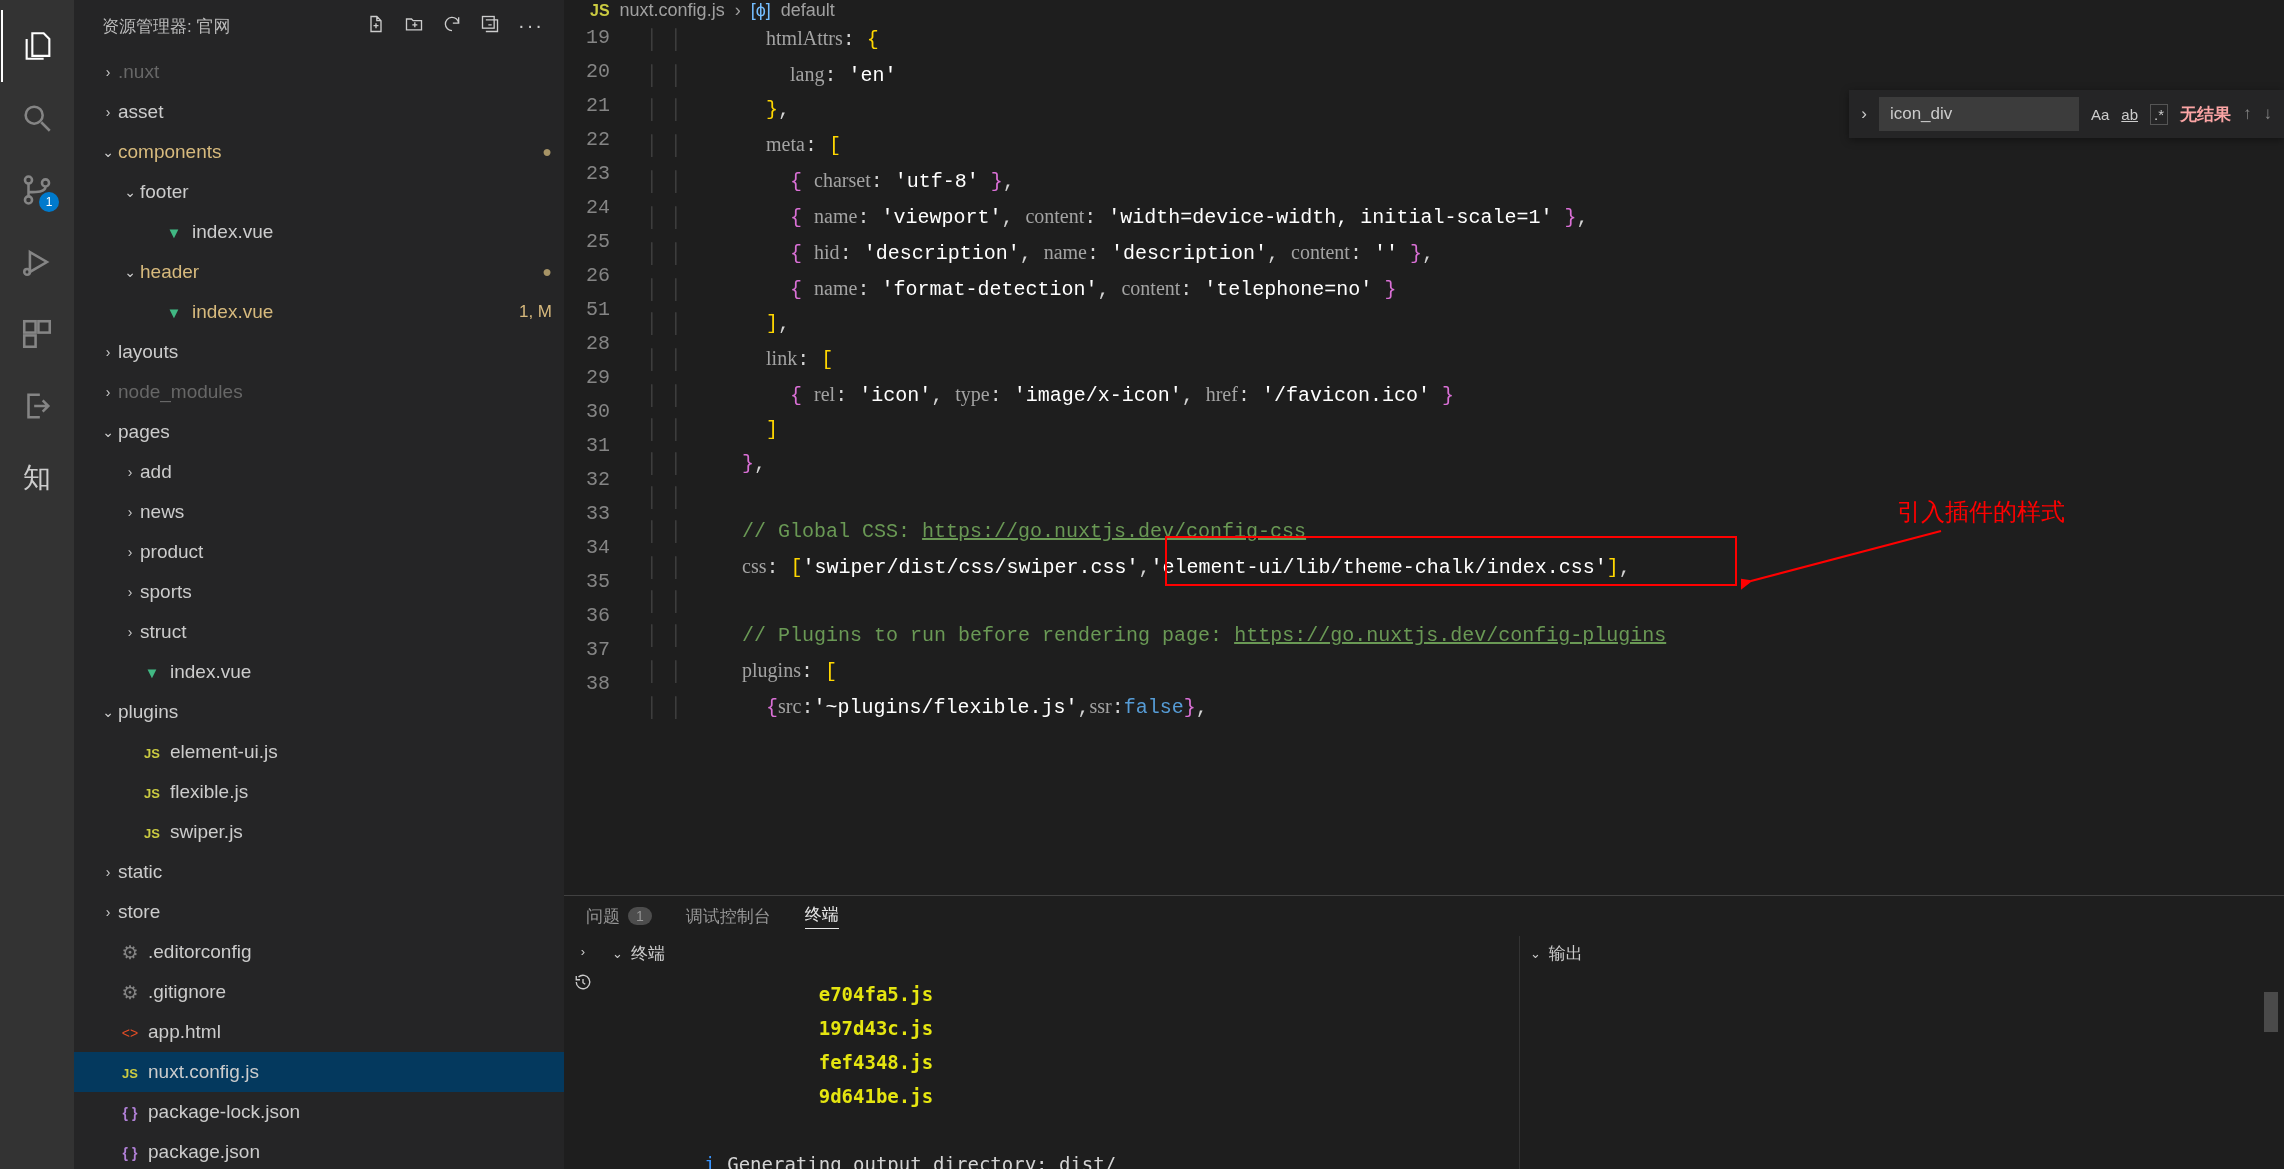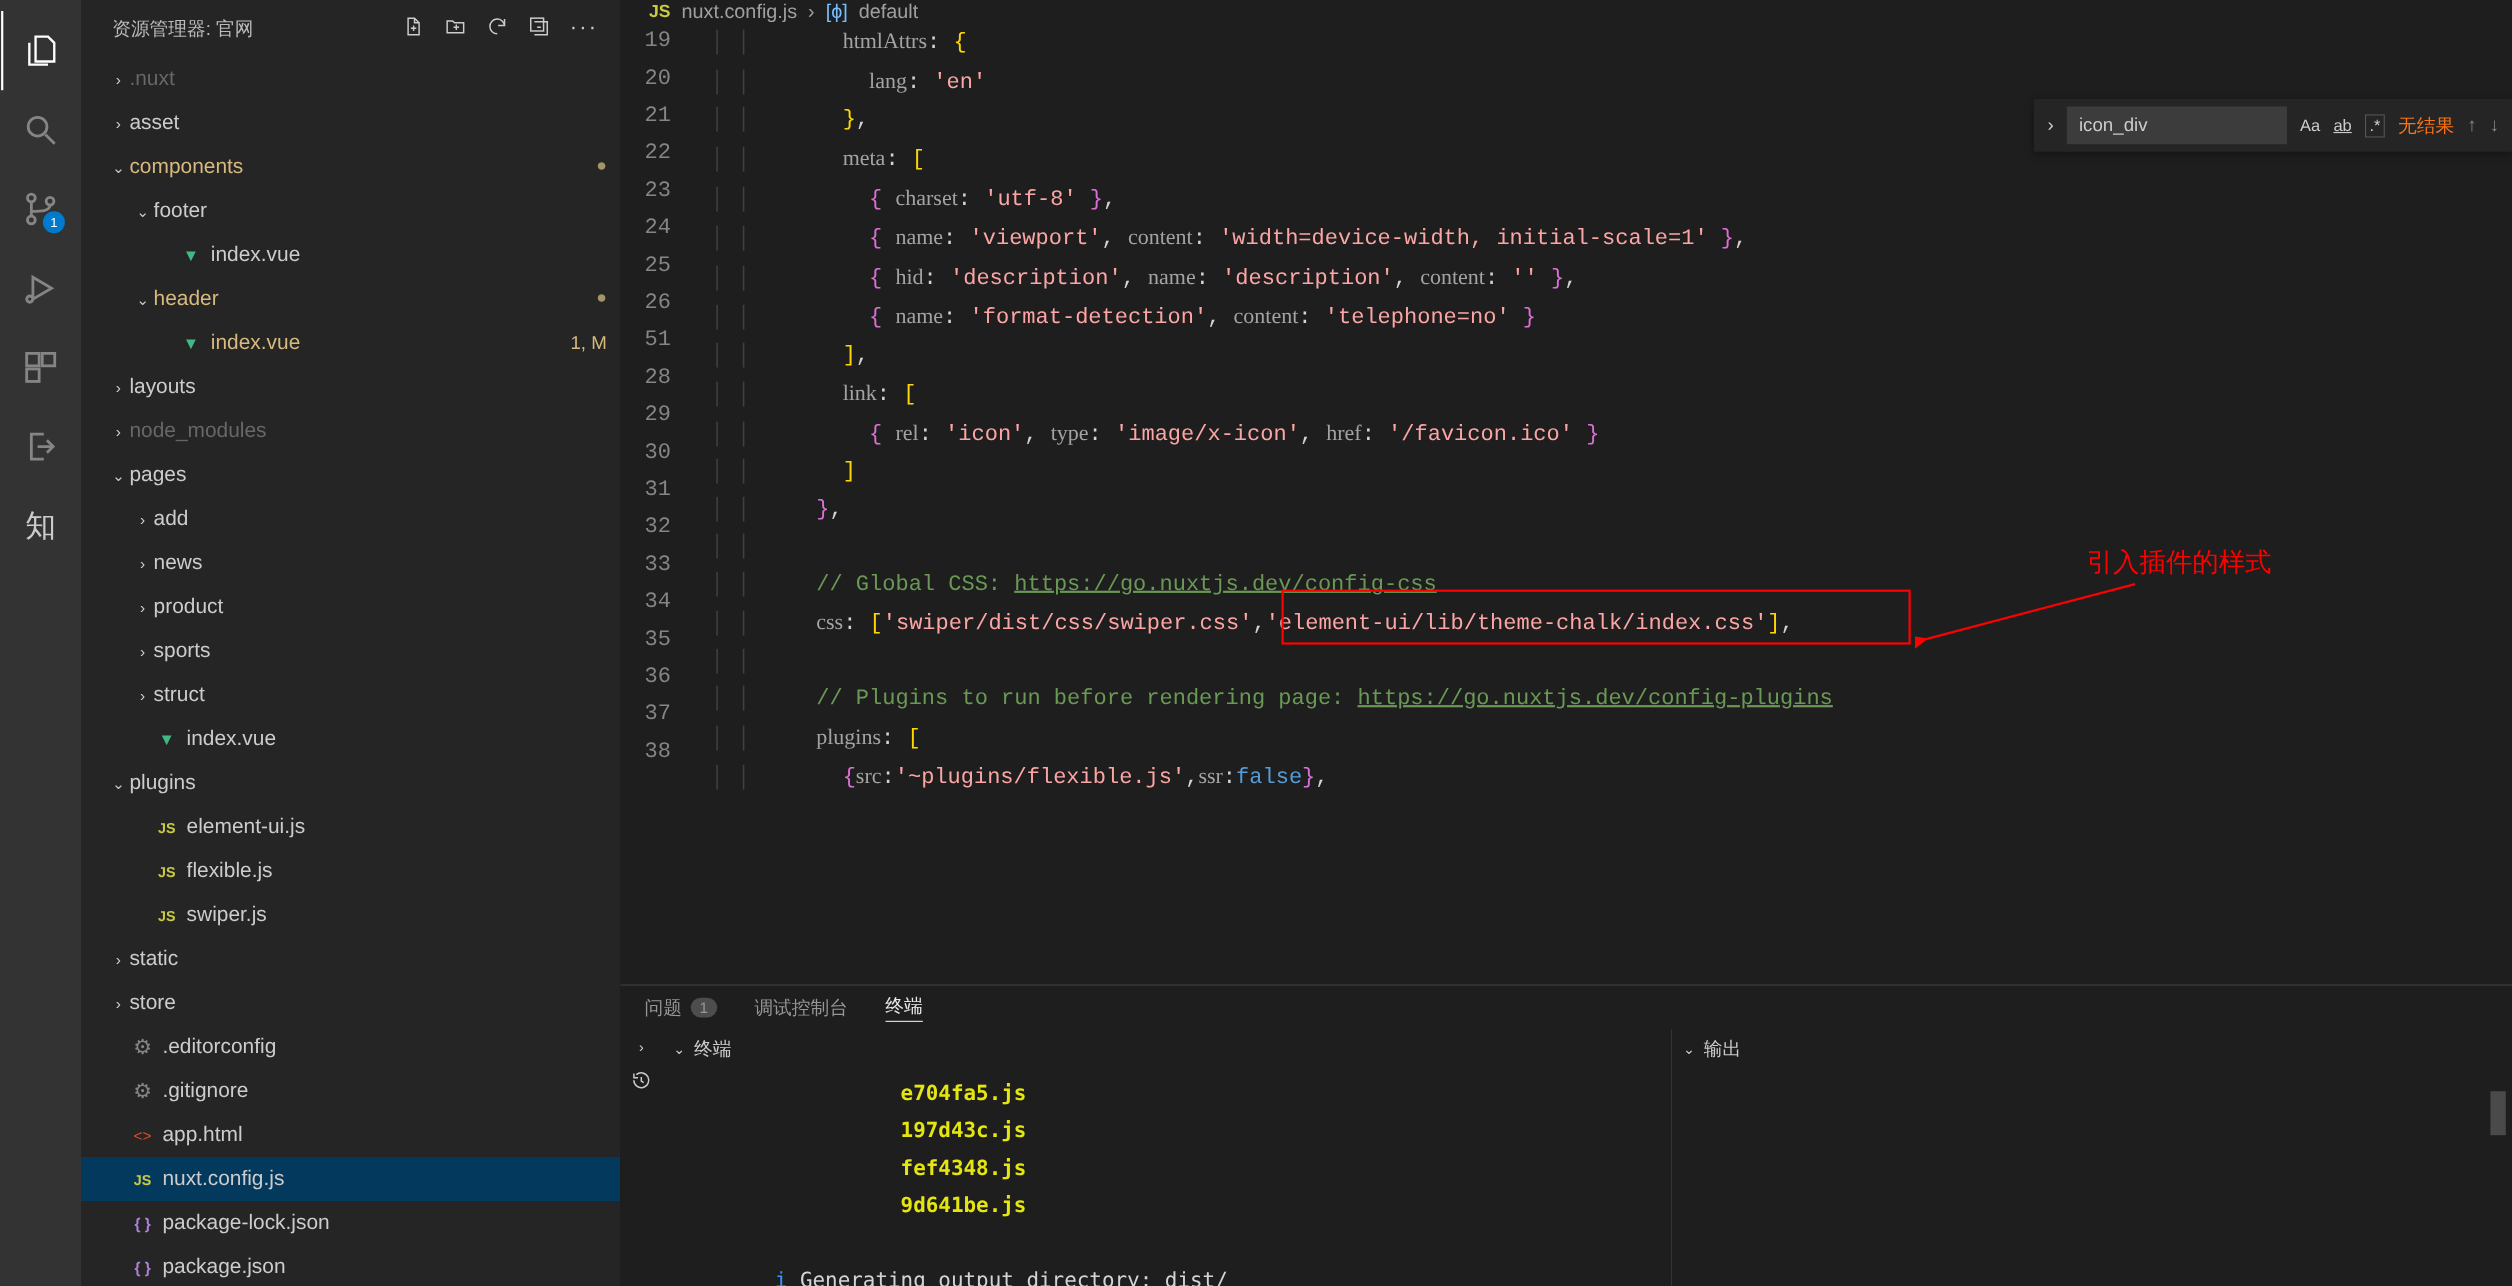--- a/index.html
+++ b/index.html
@@ -127,21 +127,21 @@
   position: relative;
 }
 .gutter {
   width: 82px;
   text-align: right;
   padding-right: 36px;
   color: #858585;
 }
 .code { flex: 1; white-space: pre; color: #d4d4d4; position: relative; }
 .c-key { color: #a3a3a3; font-family: Liberation Serif, serif; }
-.c-str { color: #fca5a5; }
+.c-str { color: #ffffff; }
 .c-yellow { color: #ffd700; }
 .c-pink { color: #da70d6; }
 .c-comment { color: #6a9955; text-align: right; }
 .c-link { color: #6a9955; text-decoration: underline; }
 .c-false { color: #569cd6; }
 .code-guide { color: #404040; }
 .red-box {
   position: absolute;
   border: 2px solid #ff0000;
   pointer-events: none;
@@ -229,21 +229,21 @@
 .find-widget .toggle { color: #ccc; cursor: pointer; }
 .find-widget input {
   background: #3c3c3c;
   border: 1px solid #3c3c3c;
   color: #ccc;
   padding: 6px 10px;
   width: 200px;
   font-size: 17px;
 }
 .find-widget .opt { color: #ccc; font-size: 15px; cursor: pointer; }
-.find-widget .no-result { color: #f97316; }
+.find-widget .no-result { color: #fca5a5; font-weight: bold; }
 .find-widget .nav { color: #888; cursor: pointer; }
 .term-hl { color: #e5e510; font-weight: 600; }
 .term-info { color: #3794ff; }
 </style>
 </head>
 <body>
 
 <div class="root">
   <div class="activity-bar">
     <div class="activity-item active">

